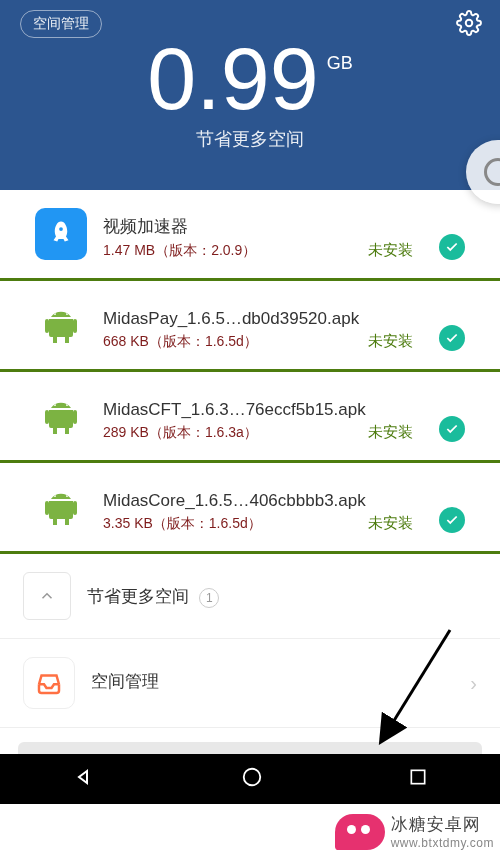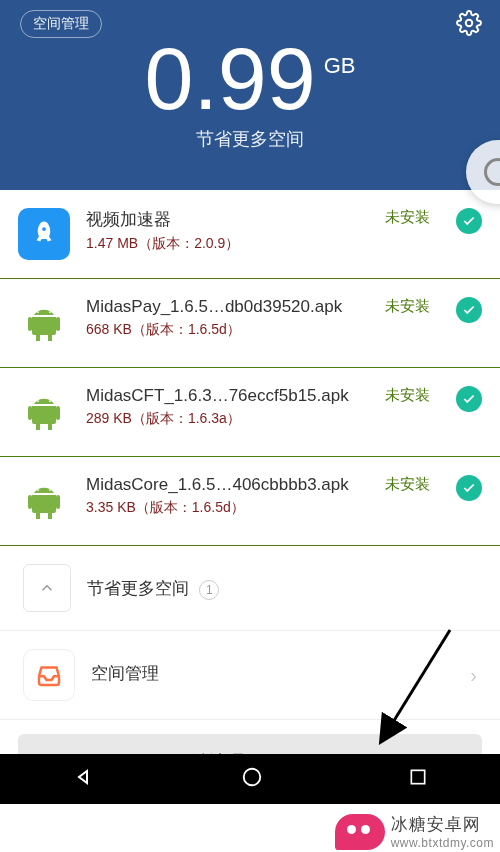--- a/index.html
+++ b/index.html
@@ -41,21 +41,21 @@
       text-align: center;
     }
     .size-num {
       font-size: 88px;
       font-weight: 200;
       line-height: 1;
       display: inline-block;
       color: #fff;
     }
     .size-unit {
-      font-size: 22px;
+      font-size: 18px;
       vertical-align: top;
       margin-left: 8px;
       position: relative;
       top: 18px;
       color: #fff;
     }
     .subtitle {
       text-align: center;
       font-size: 18px;
       color: rgba(255,255,255,0.9);
@@ -77,23 +77,23 @@
     .assist-circle::after {
       content: "";
       width: 22px;
       height: 22px;
       border: 3px solid #888;
       border-radius: 50%;
     }
     .list { background: #fff; }
     .row {
       display: flex;
-      align-items: flex-start;
-      padding: 18px 18px;
-      border-bottom: 1px solid #4d7c0f;
+      align-items: flex-end;
+      padding: 18px 35px;
+      border-bottom: 3px solid #4d7c0f;
       position: relative;
     }
     .icon-box {
       width: 52px;
       height: 52px;
       border-radius: 10px;
       margin-right: 16px;
       flex-shrink: 0;
       display: flex;
       align-items: center;

